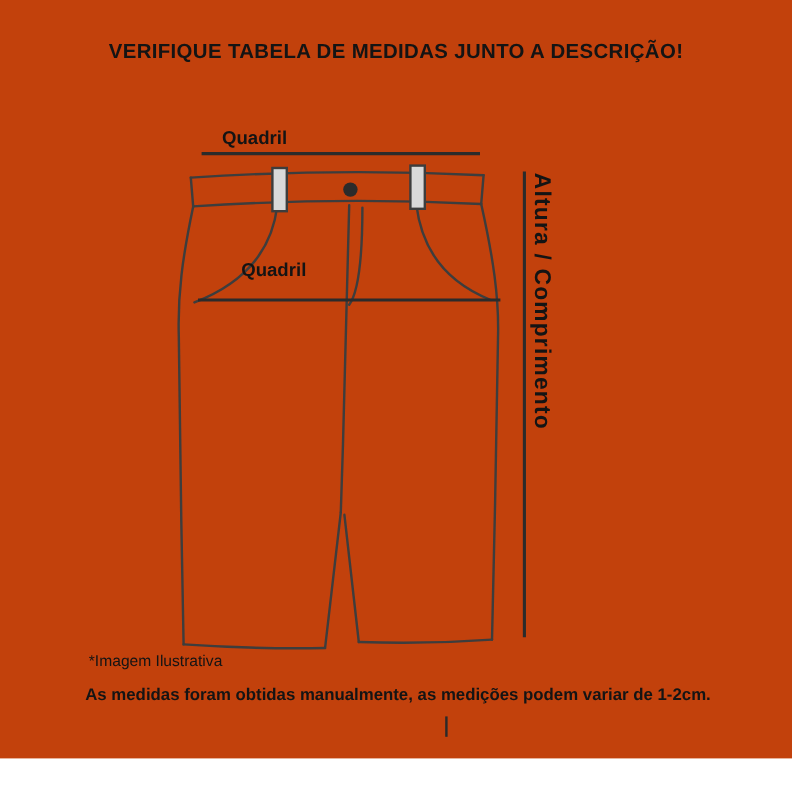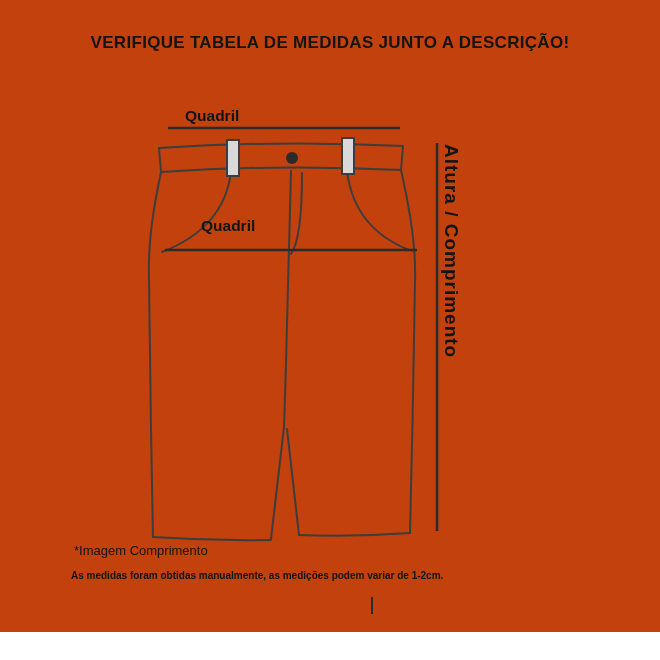--- a/index.html
+++ b/index.html
@@ -44,21 +44,21 @@
     position: absolute;
     left: 74px;
     top: 543px;
     font-size: 13px;
     white-space: nowrap;
   }
   .foot1 {
     position: absolute;
     left: 71px;
     top: 570px;
-    font-size: 10px;
+    font-size: 14px;
     font-weight: bold;
     white-space: nowrap;
   }
   .foot2 {
     position: absolute;
     left: 71px;
     top: 601px;
     font-size: 14px;
     font-weight: bold;
     white-space: nowrap;
@@ -103,17 +103,17 @@
       <path d="M 168 128 L 400 128"></path>
       <path d="M 165 250 L 417 250"></path>
       <path d="M 437 143 L 437 531"></path>
     </g>
   </svg>
 
   <div class="lbl lbl-cintura">Quadril</div>
   <div class="lbl lbl-quadril">Quadril</div>
   <div class="lbl lbl-altura">Altura / Comprimento</div>
 
-  <div class="foot-small">*Imagem Comprimento</div>
+  <div class="foot-small">*Imagem Ilustrativa</div>
   <div class="foot1">As medidas foram obtidas manualmente, as medições podem variar de 1-2cm.</div>
   <div class="stray"></div>
 
 </div>
 
 </body></html>

